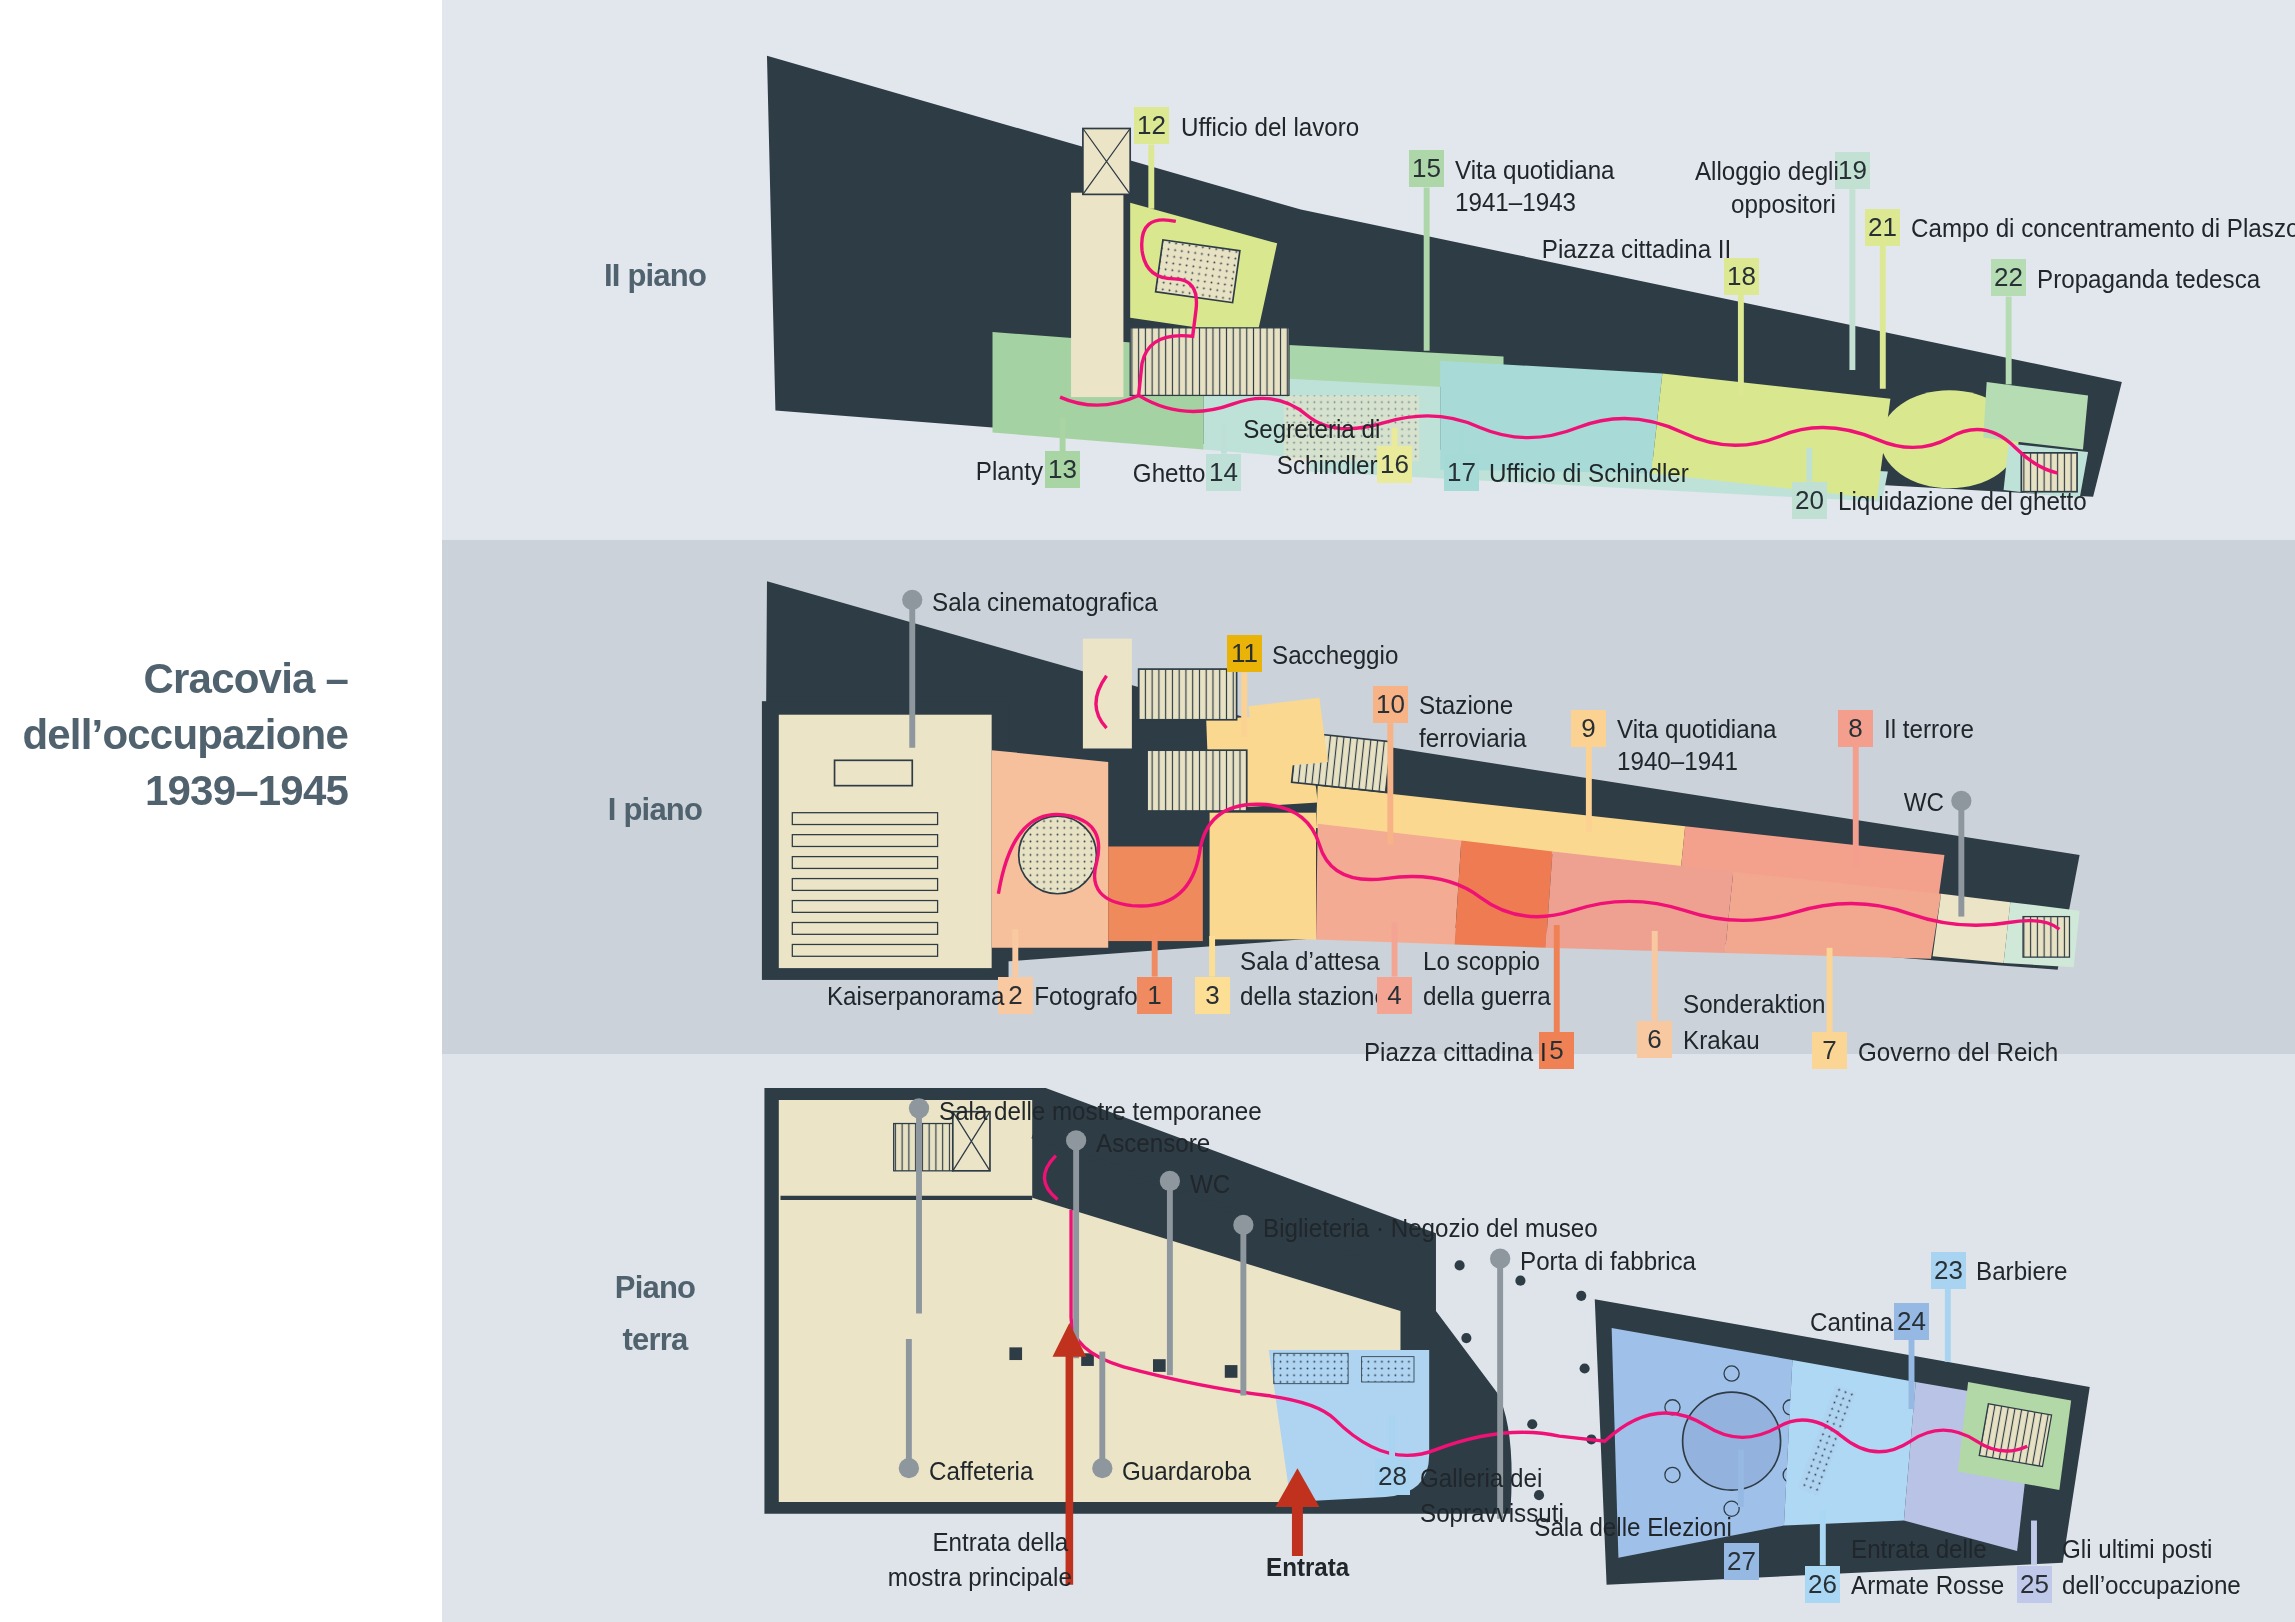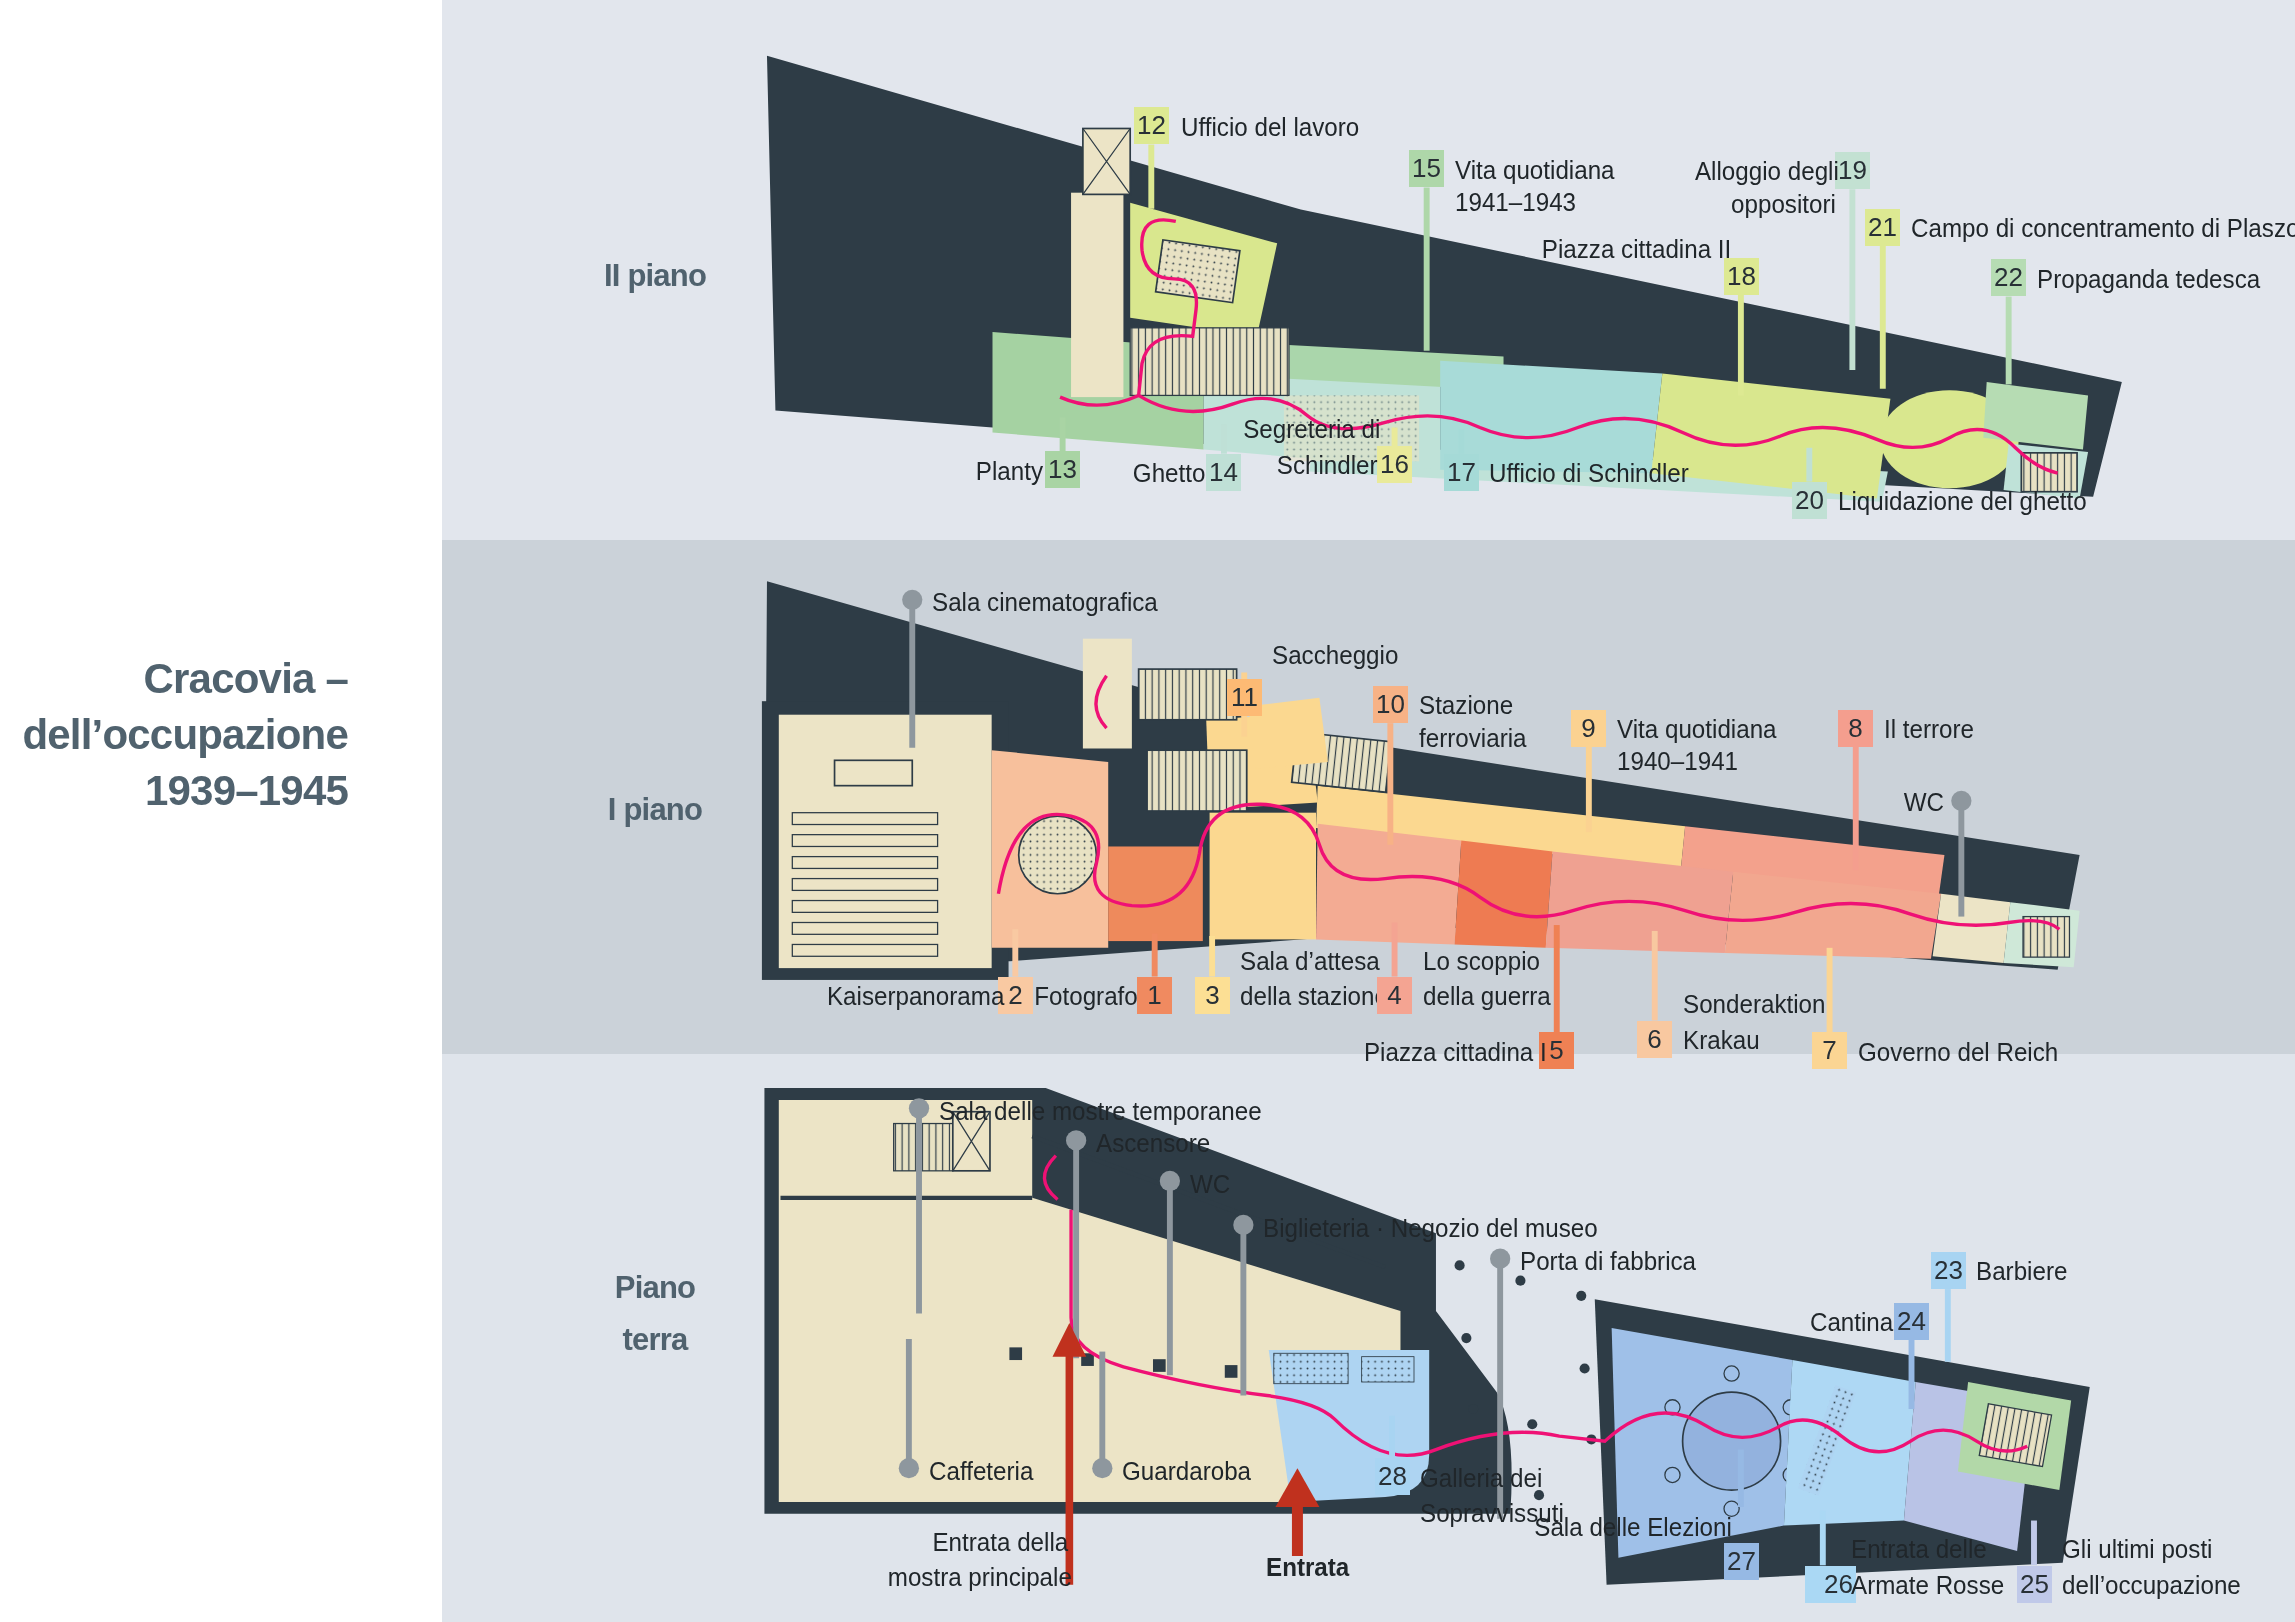--- a/index.html
+++ b/index.html
@@ -251,21 +251,21 @@
       <div class="badge" style="left: 1206px; top: 454px; background: rgb(191, 224, 214);">14</div>
       <div class="lbl r" style="left: 1200px; top: 457px;">Ghetto</div>
       <div class="badge" style="left: 1377px; top: 446px; background: rgb(233, 234, 154);">16</div>
       <div class="lbl r" style="left: 1370px; top: 413px;">Segreteria di</div>
       <div class="lbl r" style="left: 1370px; top: 449px;">Schindler</div>
       <div class="badge" style="left: 1444px; top: 454px; background: rgb(165, 218, 215);">17</div>
       <div class="lbl" style="left: 1489px; top: 457px;">Ufficio di Schindler</div>
       <div class="badge" style="left: 1792px; top: 482px; background: rgb(192, 224, 212);">20</div>
       <div class="lbl" style="left: 1838px; top: 485px;">Liquidazione del ghetto</div>
       <div class="lbl" style="left: 932px; top: 586px;">Sala cinematografica</div>
-      <div class="badge" style="left: 1227px; top: 635px; background: #fdba74; margin-top: 44px;">11</div>
+      <div class="badge" style="left: 1227px; top: 635px; background: #eab308;">11</div>
       <div class="lbl" style="left: 1272px; top: 639px;">Saccheggio</div>
       <div class="badge" style="left: 1373px; top: 686px; background: rgb(247, 178, 134);">10</div>
       <div class="lbl" style="left: 1419px; top: 689px;">Stazione</div>
       <div class="lbl" style="left: 1419px; top: 722px;">ferroviaria</div>
       <div class="badge" style="left: 1571px; top: 710px; background: rgb(251, 210, 145);">9</div>
       <div class="lbl" style="left: 1617px; top: 713px;">Vita quotidiana</div>
       <div class="lbl" style="left: 1617px; top: 745px;">1940–1941</div>
       <div class="badge" style="left: 1838px; top: 710px; background: rgb(244, 158, 142);">8</div>
       <div class="lbl" style="left: 1884px; top: 713px;">Il terrore</div>
       <div class="lbl r" style="left: 1941px; top: 786px;">WC</div>
@@ -295,21 +295,21 @@
       <div class="lbl" style="left: 1976px; top: 1255px;">Barbiere</div>
       <div class="badge" style="left: 1894px; top: 1303px; background: rgb(150, 185, 228);">24</div>
       <div class="lbl r" style="left: 1887px; top: 1306px;">Cantina</div>
       <div class="lbl" style="left: 929px; top: 1455px;">Caffeteria</div>
       <div class="lbl" style="left: 1122px; top: 1455px;">Guardaroba</div>
       <div class="badge" style="left: 1375px; top: 1458px; background: rgb(168, 212, 242);">28</div>
       <div class="lbl" style="left: 1420px; top: 1462px;">Galleria dei</div>
       <div class="lbl" style="left: 1420px; top: 1497px;">Sopravvissuti</div>
       <div class="badge" style="left: 1724px; top: 1507px; background: rgb(150, 185, 228); margin-top: 36px;">27</div>
       <div class="lbl r" style="left: 1717px; top: 1511px;">Sala delle Elezioni</div>
-      <div class="badge" style="left: 1805px; top: 1566px; background: rgb(170, 216, 244); padding-left: 16px;">26</div>
+      <div class="badge" style="left: 1805px; top: 1566px; background: rgb(170, 216, 244);">26</div>
       <div class="lbl" style="left: 1851px; top: 1533px;">Entrata delle</div>
       <div class="lbl" style="left: 1851px; top: 1569px;">Armate Rosse</div>
       <div class="badge" style="left: 2017px; top: 1566px; background: rgb(192, 201, 233);">25</div>
       <div class="lbl" style="left: 2062px; top: 1533px;">Gli ultimi posti</div>
       <div class="lbl" style="left: 2062px; top: 1569px;">dell’occupazione</div>
       <div class="lbl r" style="left: 1058px; top: 1526px;">Entrata della</div>
       <div class="lbl r" style="left: 1058px; top: 1561px;">mostra principale</div>
       <div class="lbl b" style="left: 1266px; top: 1551px;">Entrata</div>
     </div>
 

